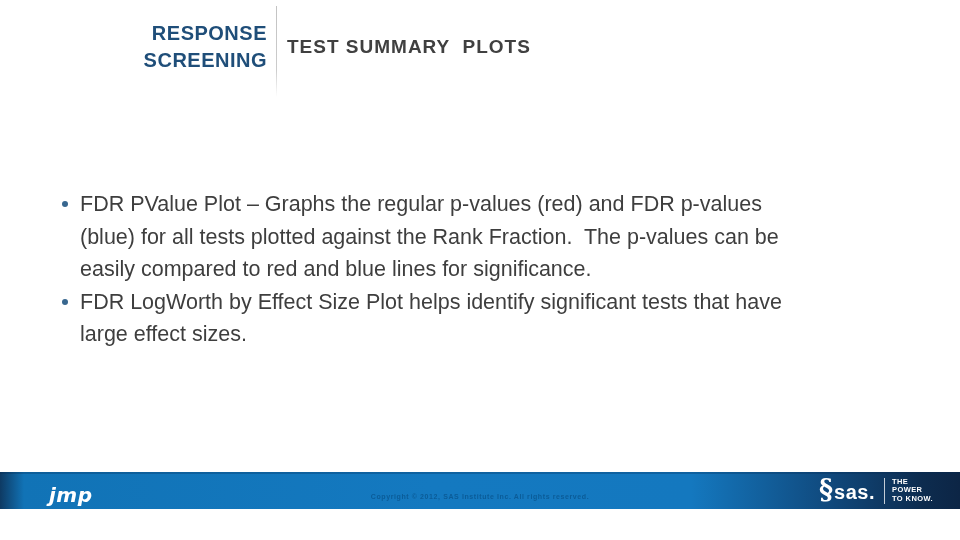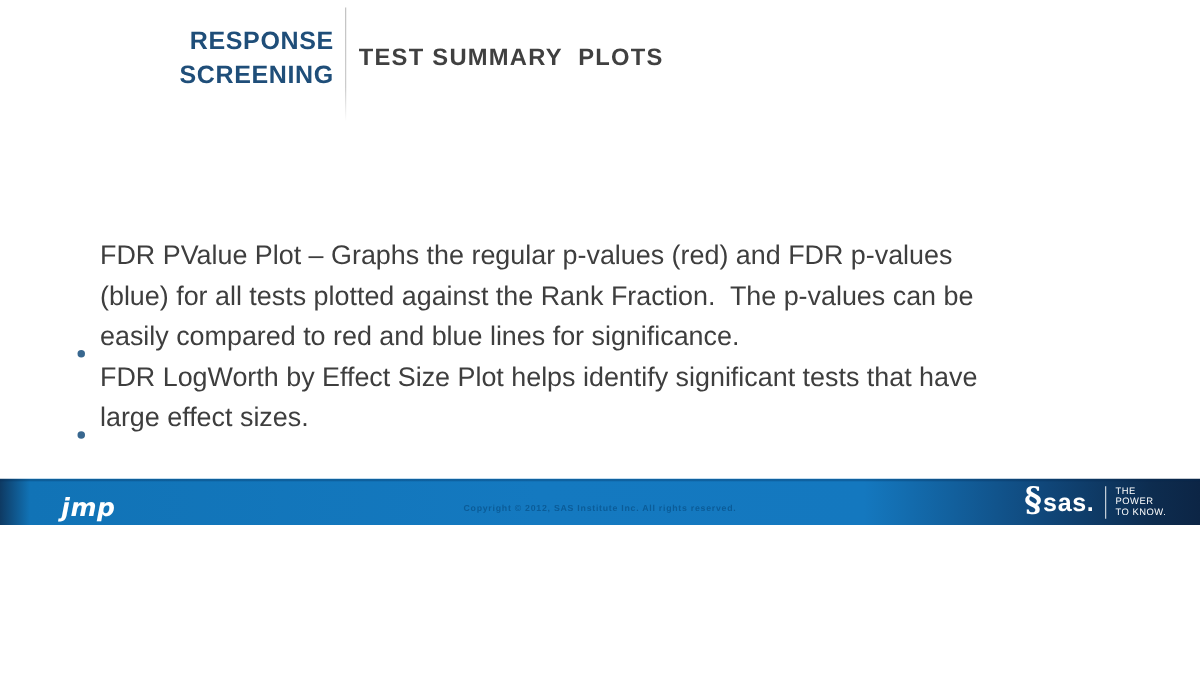--- a/index.html
+++ b/index.html
@@ -1,18 +1,18 @@
 <!DOCTYPE html>
 <html><head>
 <meta charset="utf-8">
 <style>
   html,body{margin:0;padding:0;background:#ffffff;}
   .slide{
     position:relative;
-    width:960px;height:420px;
+    width:960px;height:509px;
     background:#ffffff;
     overflow:hidden;
     font-family:"Liberation Sans","DejaVu Sans",sans-serif;
   }
 
   
   .kicker{
     position:absolute;left:0;top:20px;width:267px;
     text-align:right;
     font-size:20px;font-weight:bold;line-height:27px;
@@ -31,21 +31,21 @@
     letter-spacing:1px;
     color:#404040;
     white-space:pre;
   }
 
   
   .content{
     position:absolute;left:62px;top:188px;width:816px;
   }
   .bullet{
-    display:flex;align-items:flex-end;
+    display:flex;align-items:flex-start;
   }
   .bullet-dot{
     flex:0 0 auto;
     width:6px;height:6px;border-radius:50%;
     background:#38678f;
     margin:13px 12px 0 0;
   }
   .bullet-text{
     font-size:21.5px;line-height:32.5px;
     color:#3e3e3e;
@@ -89,21 +89,21 @@
   }
   .sas-text{
     font-size:20px;font-weight:bold;letter-spacing:0.5px;line-height:26px;
   }
   .sas-sep{
     width:1px;height:26px;
     background:rgba(255,255,255,0.75);
     margin:0 7px 0 9px;
   }
   .tagline{
-    font-size:7.5px;font-weight:normal;line-height:8.6px;
+    font-size:7.5px;font-weight:bold;line-height:8.6px;
     letter-spacing:0.4px;
     color:#ffffff;
     white-space:pre-wrap;
   }
 </style>
 </head>
 <body>
 
 <div class="slide">
 

